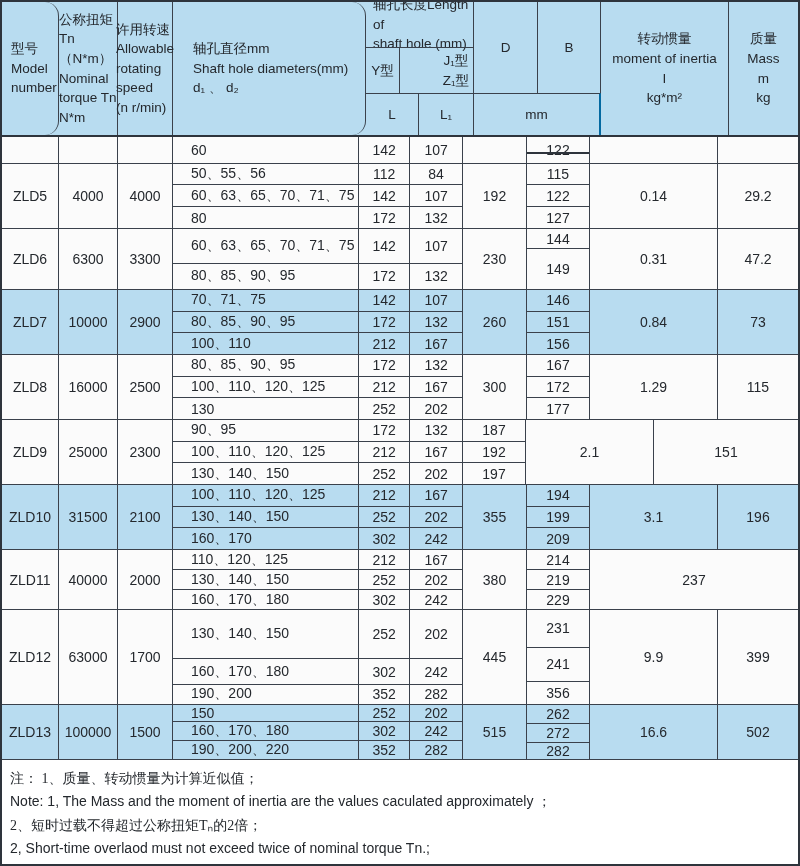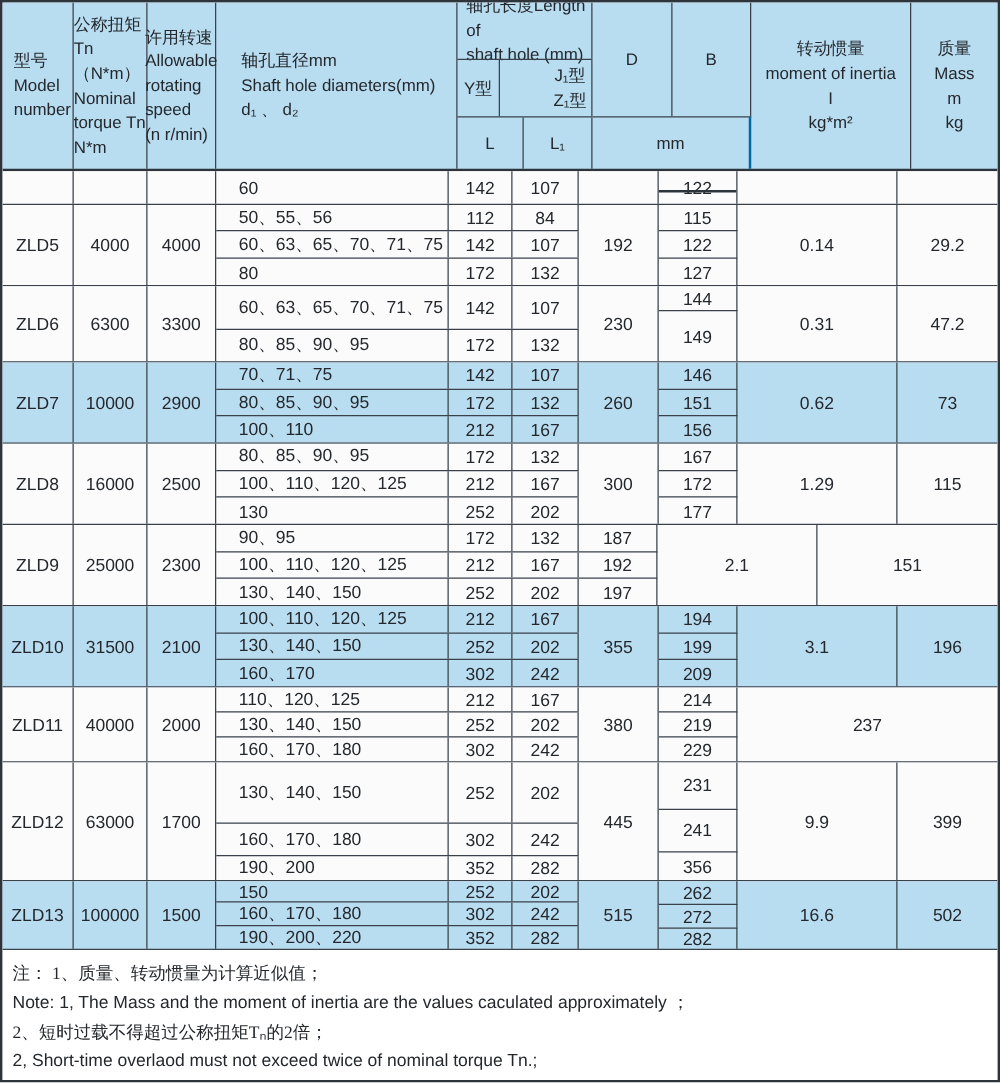--- a/index.html
+++ b/index.html
@@ -17,21 +17,21 @@
   
   .hdr {
     display:flex; height:133px; flex:none;
     background:#b8dcf0; border-bottom:2px solid #2e343c;
     font-size:13.5px; line-height:1.45;
   }
   .hc {
     box-sizing:border-box; border-right:1px solid #3a414b;
     display:flex; align-items:center; justify-content:center; text-align:center;
   }
-  .hc.left { justify-content:flex-start; text-align:left; padding-left:9px; }
+  .hc.left { justify-content:flex-start; text-align:left; padding-left:9px;border-radius:14px; }
   .hgrid { display:flex; flex-direction:column; box-sizing:border-box; }
   .hlen-top { height:45px; box-sizing:border-box; border-right:1px solid #3a414b;
               display:flex; align-items:center; padding-left:7px; text-align:left; }
   .hlen-mid, .hlen-bot { display:flex; box-sizing:border-box; border-top:1px solid #3a414b; }
   .hlen-mid { height:46px;gap:39px; } .hlen-bot { flex:1; }
   .hlen-mid .hc, .hlen-bot .hc { height:100%; }
   .hdb { width:127px; display:flex; flex-direction:column; box-sizing:border-box; }
   .hdb-top { display:flex; height:91px; }
   .hdb-mm { flex:1; box-sizing:border-box; border-top:1px solid #3a414b;
             border-right:2px solid #0369a1; display:flex; align-items:center; justify-content:center; }
@@ -228,21 +228,21 @@
         <div class="bc lv">212</div>
         <div class="bc l1v">167</div>
       </div>
     </div>
     <div class="bc w-D">260</div>
     <div class="stack w-B">
       <div class="bcell" style="flex:22">146</div>
       <div class="bcell" style="flex:21">151</div>
       <div class="bcell" style="flex:22">156</div>
     </div>
-    <div class="bc w-inertia">0.62</div>
+    <div class="bc w-inertia">0.84</div>
     <div class="bc w-mass last">73</div>
   </div>
 
   <div class="grp" style="height:65px">
     <div class="bc w-model">ZLD8</div>
     <div class="bc w-torque">16000</div>
     <div class="bc w-speed">2500</div>
     <div class="stack w-dll">
       <div class="srow" style="flex:22">
         <div class="bc diam">80、85、90、95</div>

